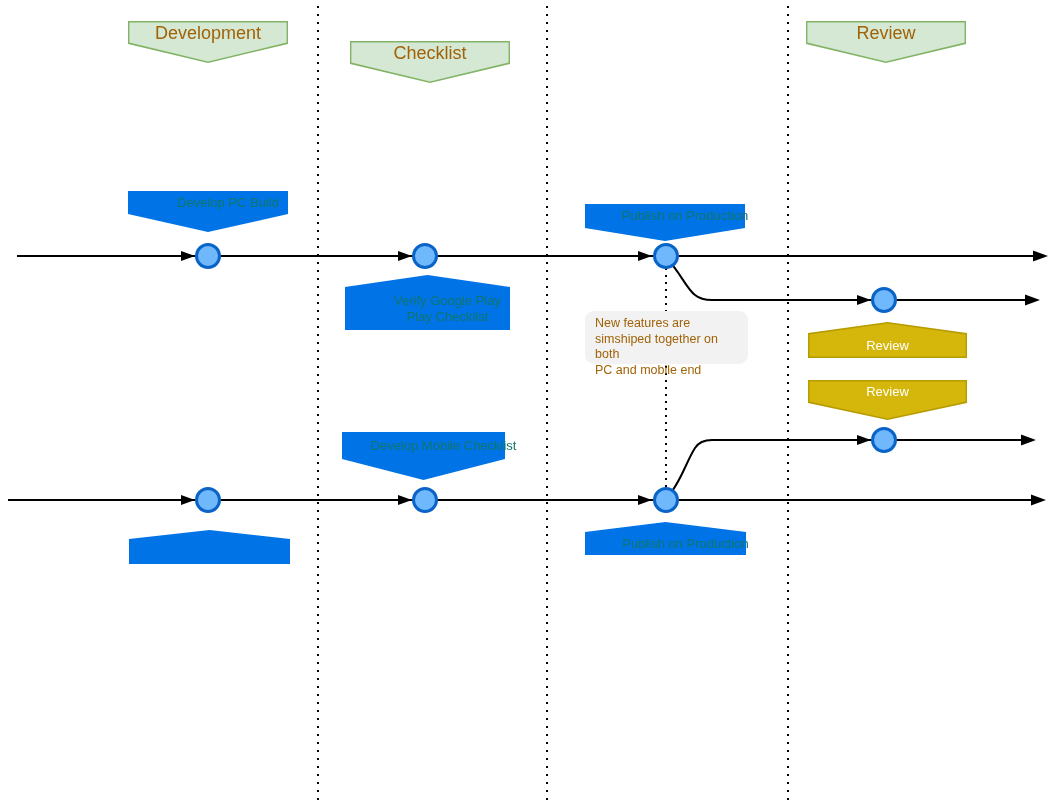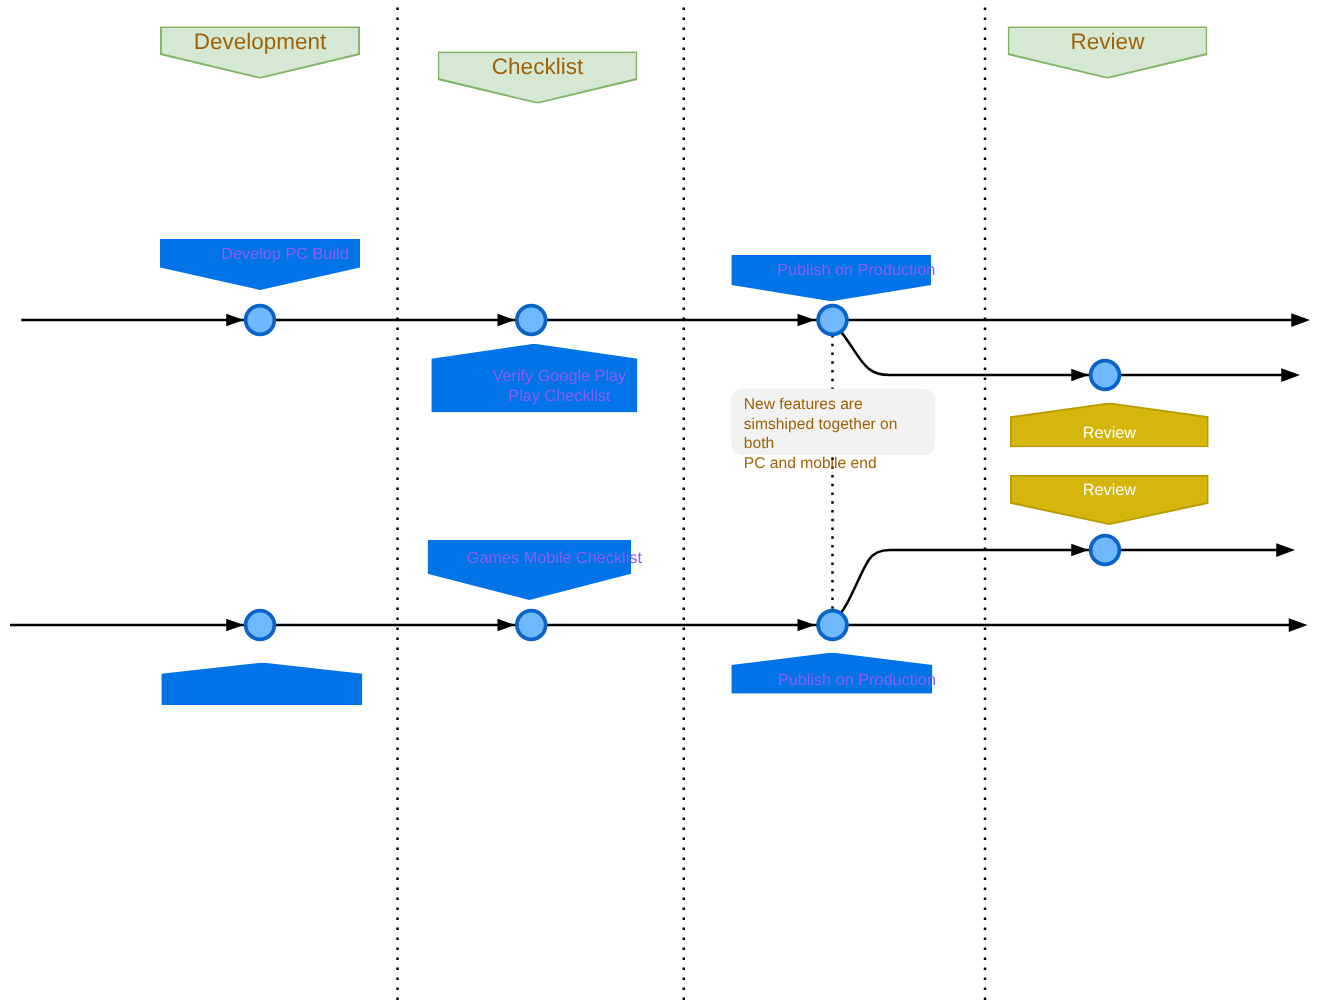--- a/index.html
+++ b/index.html
@@ -20,21 +20,21 @@
     position:absolute;left:0;right:0;display:flex;flex-direction:column;
     align-items:center;justify-content:center;text-align:center;
     font-size:13px;line-height:16px;white-space:nowrap;
   }
   .banner.down .label{top:0;height:calc(100% - var(--a));}
   .banner.up   .label{top:var(--a);height:calc(100% - var(--a));}
 
   .banner.green {--fc:#d5e8d4;--bc:#82b366;}
   .banner.green .label{color:#a16207;font-size:18px;}
   .banner.blue  {--fc:#0073e6;--bc:#0073e6;}
-  .banner.blue .label{color:#8b5cf6;padding-left:40px;}
+  .banner.blue .label{color:#0f766e;padding-left:40px;}
   .banner.yellow{--fc:#d5b60a;--bc:#b79c00;}
   .banner.yellow .label{color:#ffffff;}
 
   
   .note{
     position:absolute;left:585px;top:311px;width:163px;height:53px;z-index:3;
     background:#f2f2f2;border-radius:9px;box-sizing:border-box;
     padding:5px 10px;color:#a16207;font-size:12.5px;line-height:15.5px;
   }
 </style>
@@ -110,21 +110,21 @@
   <div class="banner up blue" style="left:345px;top:275px;width:165px;height:55px;--a:12px;">
     <div class="shape outer"></div>
     <div class="label">
       <div>Verify Google Play</div>
       <div>Play Checklist</div>
     </div>
   </div>
 
   <div class="banner down blue" style="left:342px;top:432px;width:163px;height:48px;--a:21px;">
     <div class="shape outer"></div>
-    <div class="label">Games Mobile Checklist</div>
+    <div class="label">Develop Mobile Checklist</div>
   </div>
 
   <div class="banner up blue" style="left:585px;top:522px;width:161px;height:33px;--a:10px;">
     <div class="shape outer"></div>
     <div class="label">Publish on Production</div>
   </div>
 
   <div class="banner up blue" style="left:129px;top:530px;width:161px;height:34px;--a:9px;">
     <div class="shape outer"></div>
   </div>

